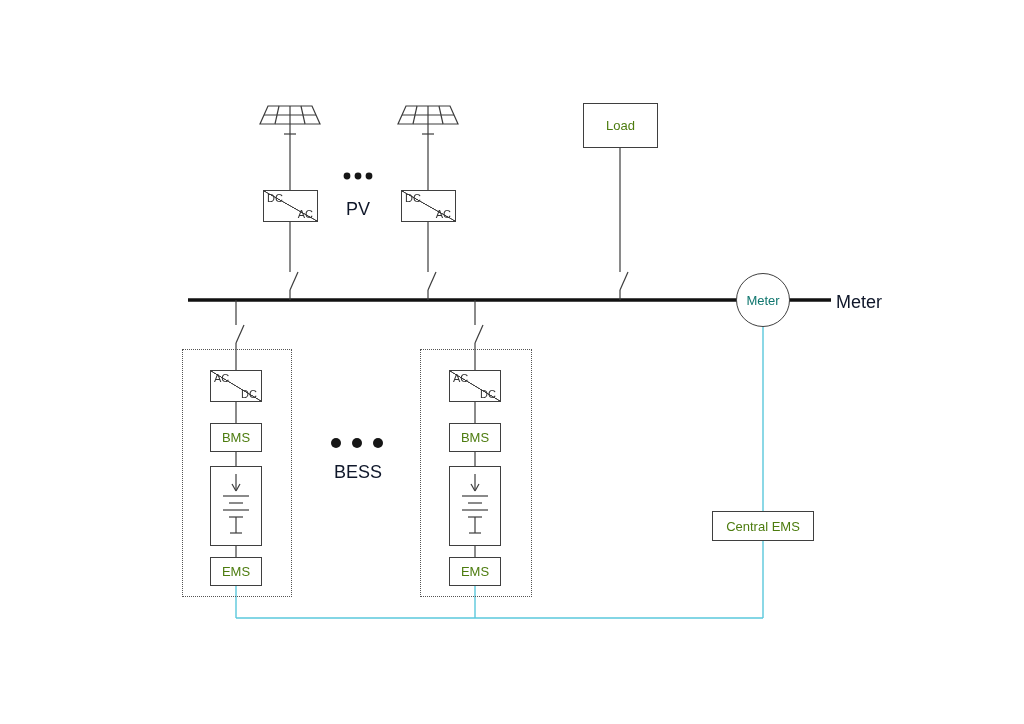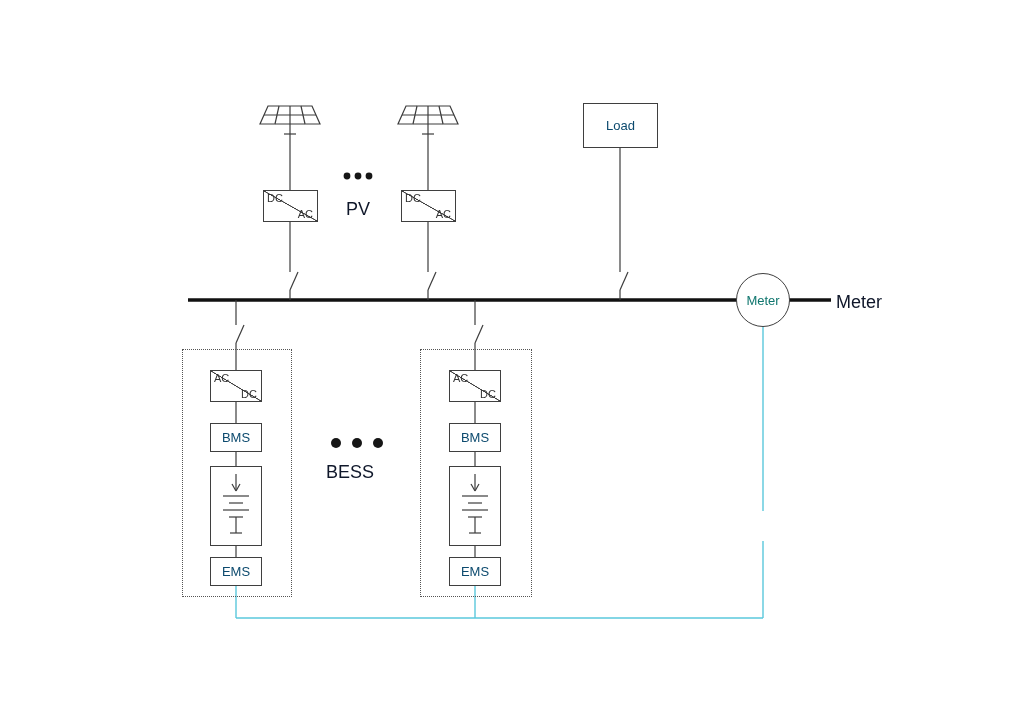--- a/index.html
+++ b/index.html
@@ -10,21 +10,21 @@
   svg.layer{position:absolute;left:0;top:0;}
   
   .w{stroke:var(--wire,#3c3c3c);stroke-width:1.2;fill:none;}
   .b{stroke:var(--bus,#111111);stroke-width:3.4;fill:none;}
   .c{stroke:var(--comm,#5ac8dc);stroke-width:1.4;fill:none;}
   .dot{fill:#161616;stroke:none;}
   
   .box{
     position:absolute;border:1px solid #3f3f3f;background:#ffffff;
     display:flex;align-items:center;justify-content:center;
-    font-size:13px;color:#0c4a6e;box-sizing:border-box;
+    font-size:13px;color:#4d7c0f;box-sizing:border-box;
   }
   .box.transparent{background:transparent;}
   
   .conv{
     position:absolute;border:1px solid #3f3f3f;box-sizing:border-box;
     background:linear-gradient(to right top,
       #ffffff calc(50% - 0.7px),
       #3f3f3f calc(50% - 0.3px),
       #3f3f3f calc(50% + 0.3px),
       #ffffff calc(50% + 0.7px));
@@ -179,16 +179,19 @@
     <span class="br">DC</span>
   </div>
   <div class="box" style="left:449px;top:423px;width:52px;height:29px">
     <span>BMS</span>
   </div>
   <div class="box transparent" style="left:449px;top:466px;width:52px;height:80px"></div>
   <div class="box" style="left:449px;top:557px;width:52px;height:29px">
     <span>EMS</span>
   </div>
 
-  <div class="lbl center" style="left:322px;top:462px;width:56px">BESS</div>
+  <div class="lbl center" style="left:330px;top:462px;width:56px">BESS</div>
 
+  <div class="box" style="left:712px;top:511px;width:102px;height:30px">
+    <span>Central EMS</span>
+  </div>
 
 </div>
 
 </body></html>

